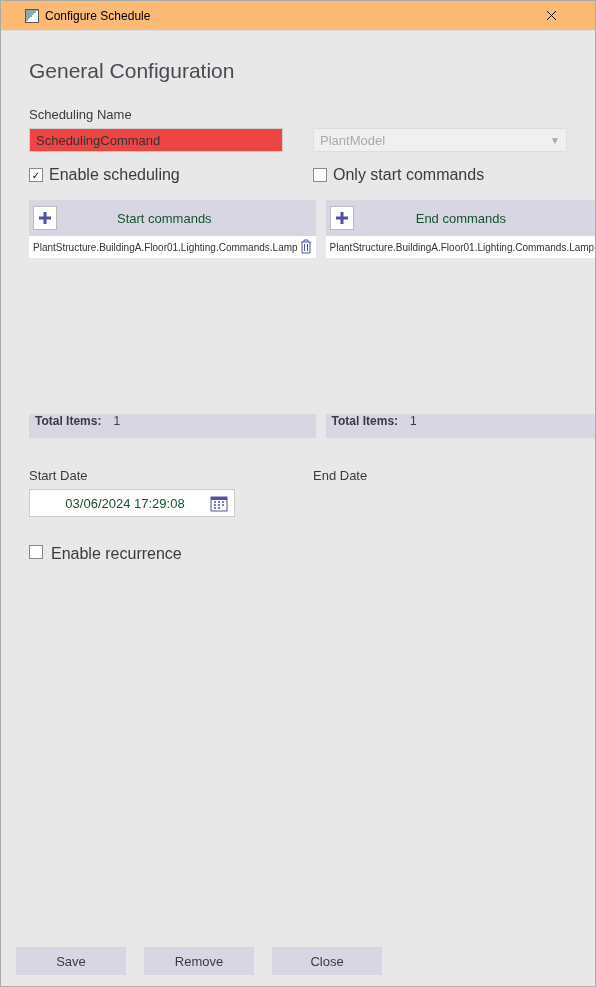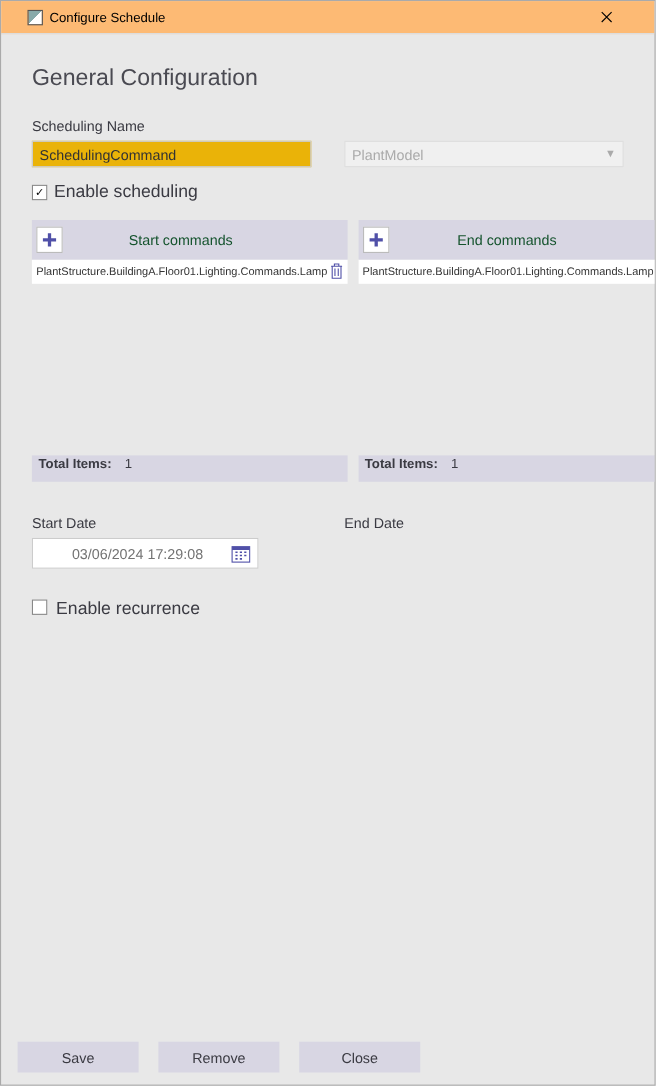--- a/index.html
+++ b/index.html
@@ -60,21 +60,21 @@
     }
     .col {
       flex: 1;
     }
     .text-input {
       width: 100%;
       height: 24px;
       padding: 2px 6px;
       font-size: 13px;
       border: 1px solid #ccc;
-      background: #eab308;
+      background: #ef4444;
       color: #333;
     }
     .dropdown {
       width: 100%;
       height: 24px;
       border: 1px solid #ddd;
       background: #f0f0f0;
       display: flex;
       align-items: center;
       justify-content: space-between;
@@ -186,21 +186,21 @@
       border: 1px solid #ccc;
       height: 28px;
       width: 206px;
       display: flex;
       align-items: center;
       padding: 0 6px 0 10px;
       justify-content: space-between;
     }
     .date-text {
       font-size: 13px;
-      color: #737373;
+      color: #14532d;
       text-align: center;
       flex: 1;
     }
     .calendar-icon {
       width: 18px;
       height: 18px;
       cursor: pointer;
     }
     .recur-row {
       display: flex;
@@ -258,20 +258,26 @@
         <span class="dropdown-arrow">▼</span>
       </div>
     </div>
   </div>
 
   <div class="row">
     <div class="col">
       <div class="checkbox-row">
         <div class="checkbox">✓</div>
         <span class="checkbox-label">Enable scheduling</span>
+      </div>
+    </div>
+    <div class="col">
+      <div class="checkbox-row">
+        <div class="checkbox"></div>
+        <span class="checkbox-label">Only start commands</span>
       </div>
     </div>
   </div>
 
   <div class="commands-grid">
 
     <div>
       <div class="cmd-header">
         <div class="cmd-add">
           <svg width="16" height="16" viewBox="0 0 16 16">

